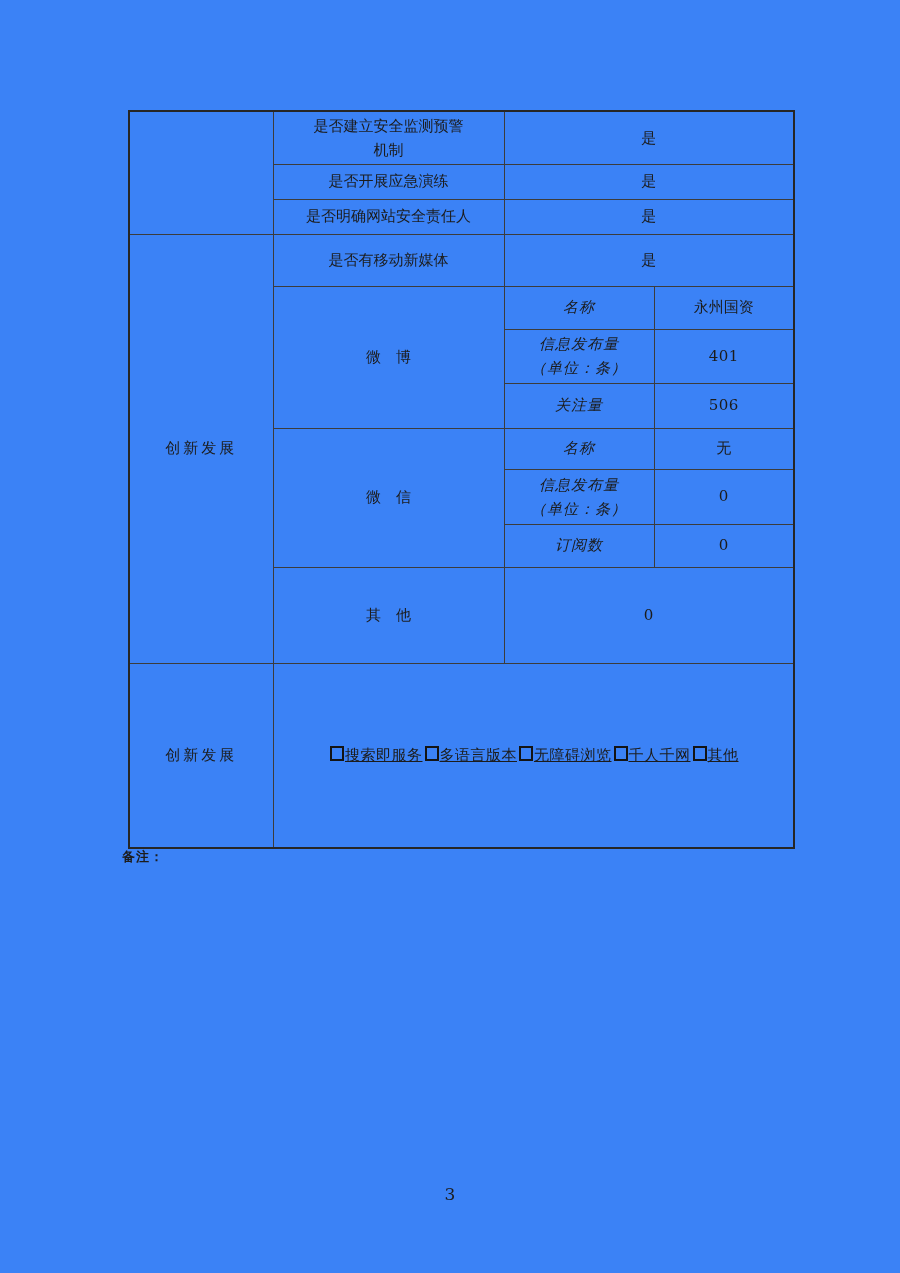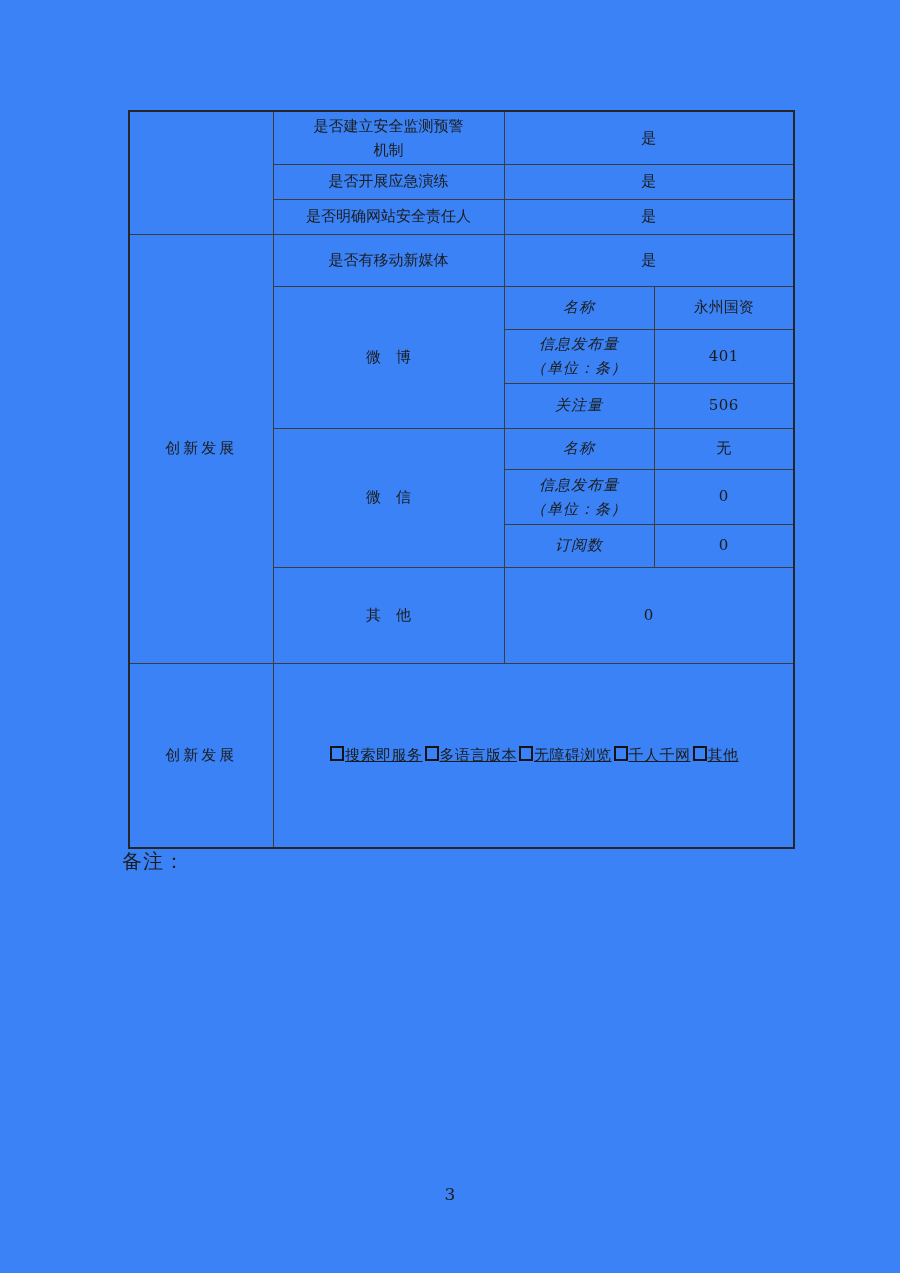--- a/index.html
+++ b/index.html
@@ -45,22 +45,22 @@
     height: 11px;
     border: 2px solid #141414;
     vertical-align: -1px;
     margin: 0 1px 0 2px;
   }
   .cb-item { white-space: nowrap; text-decoration: underline; }
   .remarks {
     position: absolute;
     left: 122px;
     top: 848px;
-    font-size: 20px;
-    font-weight: normal;
+    font-size: 13px;
+    font-weight: bold;
     letter-spacing: 1px;
   }
   .page-number {
     position: absolute;
     left: 0;
     top: 1184px;
     width: 900px;
     text-align: center;
     font-size: 17px;
   }

